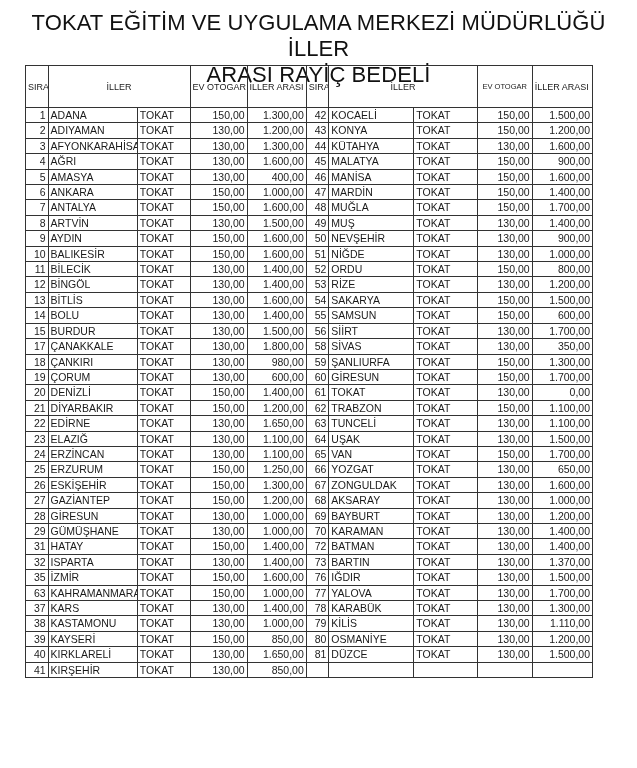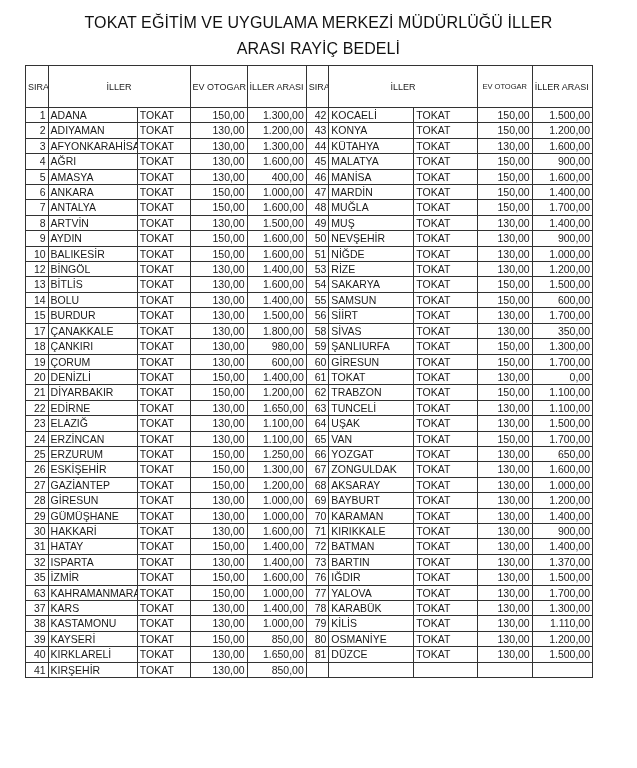--- a/index.html
+++ b/index.html
@@ -1,19 +1,19 @@
 <!DOCTYPE html>
 <html><head>
 <meta charset="utf-8">
 <style>
   html, body { margin:0; padding:0; background:#ffffff; }
   body { width:637px; height:768px; position:relative; overflow:hidden;
          font-family:"Liberation Sans", sans-serif; color:#1a1a1a; }
   .title { position:absolute; left:0; top:10px; width:637px; text-align:center;
-           font-size:16px; line-height:26px; letter-spacing:0.1px; color:#111; }
+           font-size:22px; line-height:26px; letter-spacing:0.1px; color:#111; }
   table { position:absolute; left:25px; top:65px; border-collapse:collapse;
           table-layout:fixed; width:568px; }
   th, td { border:1px solid #333; padding:0 2px; white-space:nowrap; overflow:hidden;
            font-size:10.5px; height:14.4px; line-height:14.4px; }
   th { font-weight:normal; font-size:9px; line-height:12px; text-align:center; height:41px; }
   th.small { font-size:7.5px; }
   td.no { text-align:right; padding-right:2px; }
   td.num { text-align:right; }
   td.name { text-align:left; }
   .c-no{width:21px;} .c-il{width:83px;} .c-to{width:49px;} .c-ev{width:53px;} .c-ry{width:55px;}
@@ -167,20 +167,32 @@
         <td class="name">TOKAT</td>
         <td class="num">150,00</td>
         <td class="num">1.600,00</td>
         <td class="no">51</td>
         <td class="name">NİĞDE</td>
         <td class="name">TOKAT</td>
         <td class="num">130,00</td>
         <td class="num">1.000,00</td>
       </tr>
       <tr>
+        <td class="no">11</td>
+        <td class="name">BİLECİK</td>
+        <td class="name">TOKAT</td>
+        <td class="num">130,00</td>
+        <td class="num">1.400,00</td>
+        <td class="no">52</td>
+        <td class="name">ORDU</td>
+        <td class="name">TOKAT</td>
+        <td class="num">150,00</td>
+        <td class="num">800,00</td>
+      </tr>
+      <tr>
         <td class="no">12</td>
         <td class="name">BİNGÖL</td>
         <td class="name">TOKAT</td>
         <td class="num">130,00</td>
         <td class="num">1.400,00</td>
         <td class="no">53</td>
         <td class="name">RİZE</td>
         <td class="name">TOKAT</td>
         <td class="num">130,00</td>
         <td class="num">1.200,00</td>
@@ -369,32 +381,20 @@
         <td class="no">29</td>
         <td class="name">GÜMÜŞHANE</td>
         <td class="name">TOKAT</td>
         <td class="num">130,00</td>
         <td class="num">1.000,00</td>
         <td class="no">70</td>
         <td class="name">KARAMAN</td>
         <td class="name">TOKAT</td>
         <td class="num">130,00</td>
         <td class="num">1.400,00</td>
-      </tr>
-      <tr>
-        <td class="no">30</td>
-        <td class="name">HAKKARİ</td>
-        <td class="name">TOKAT</td>
-        <td class="num">130,00</td>
-        <td class="num">1.600,00</td>
-        <td class="no">71</td>
-        <td class="name">KIRIKKALE</td>
-        <td class="name">TOKAT</td>
-        <td class="num">130,00</td>
-        <td class="num">900,00</td>
       </tr>
       <tr>
         <td class="no">31</td>
         <td class="name">HATAY</td>
         <td class="name">TOKAT</td>
         <td class="num">150,00</td>
         <td class="num">1.400,00</td>
         <td class="no">72</td>
         <td class="name">BATMAN</td>
         <td class="name">TOKAT</td>

